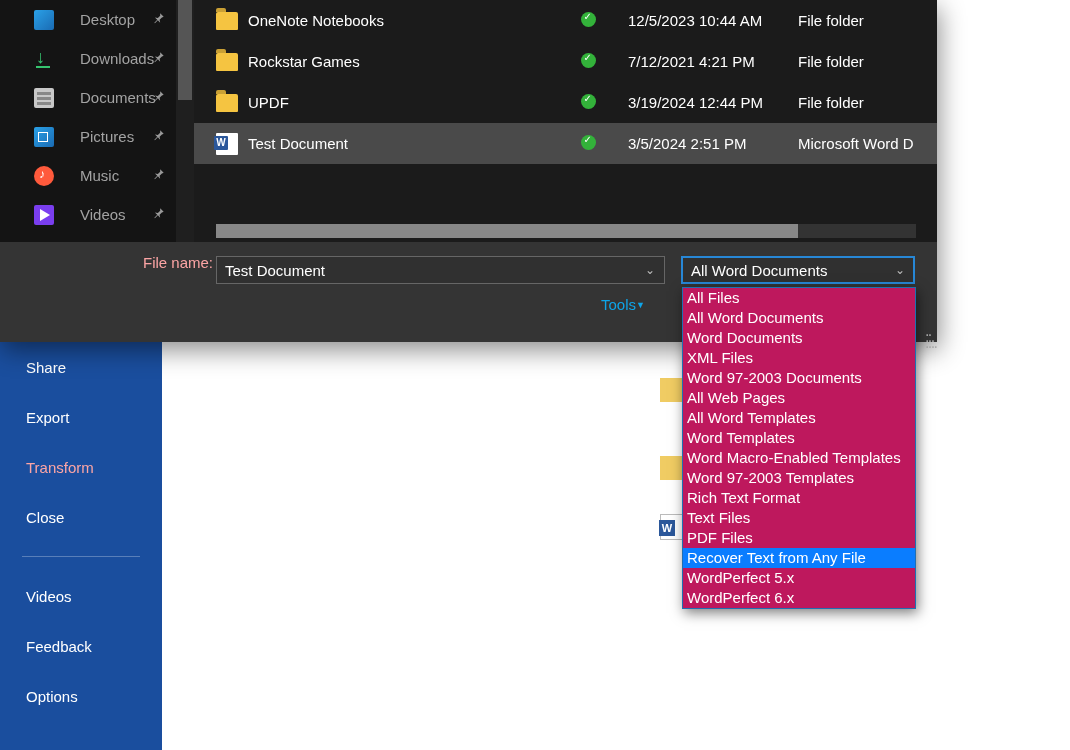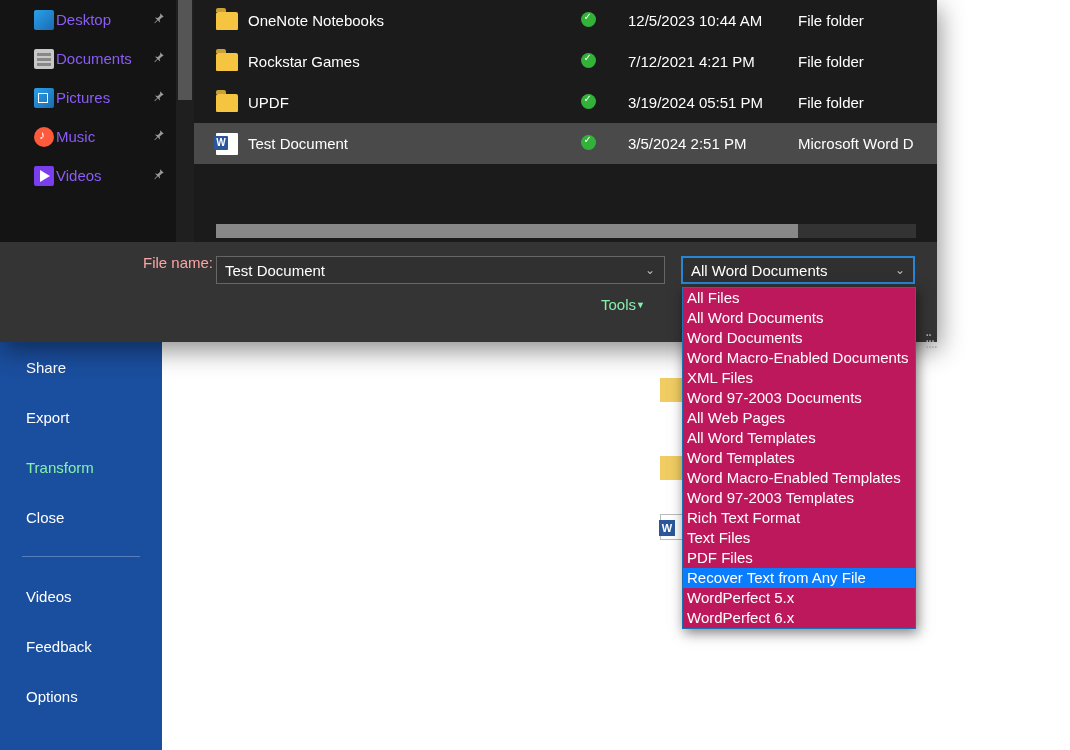--- a/index.html
+++ b/index.html
@@ -12,22 +12,22 @@
     }
 
     
     .nav {
       position: absolute; left: 0; top: 0; width: 194px; height: 242px;
       background: #141414; overflow: hidden;
     }
     .nav-scroll { position: absolute; right: 2px; top: 0; width: 14px; height: 100px; background: #555; }
     .nav-scrolltrack { position: absolute; right: 0; top: 0; width: 18px; height: 242px; background: #1f1f1f; }
     .nav-item {
-      display: flex; align-items: center; height: 39px; padding-left: 34px; gap: 2px;
-      font-size: 15px; color: #8b5cf6; position: relative; cursor: default;
+      display: flex; align-items: center; height: 39px; padding-left: 34px; gap: 26px;
+      font-size: 15px; color: #a3a3a3; position: relative; cursor: default;
     }
     .nav-item .pin { position: absolute; right: 28px; color: #888; font-size: 15px; transform: rotate(25deg); }
     .ico { width: 20px; height: 20px; border-radius: 2px; display: inline-block; position: relative; }
     .ico-desktop { background: linear-gradient(135deg,#2aa1e8,#1a6bb3); }
     .ico-downloads::before { content: "↓"; color: #36c46f; font-weight: bold; font-size: 18px; position: absolute; left: 2px; top: -2px; }
     .ico-downloads::after { content: ""; position: absolute; bottom: 1px; left: 2px; width: 14px; height: 2px; background: #36c46f; }
     .ico-documents { background: #c8c8c8; }
     .ico-documents::after { content: ""; position: absolute; left: 3px; top: 4px; width: 14px; height: 3px; background: #888; box-shadow: 0 5px 0 #888, 0 10px 0 #888; }
     .ico-pictures { background: linear-gradient(135deg,#2aa1e8,#1a6bb3); }
     .ico-pictures::after { content: ""; position: absolute; left: 4px; top: 5px; width: 8px; height: 8px; border: 1.5px solid #fff; }
@@ -57,33 +57,33 @@
     .row .fdate { width: 170px; white-space:nowrap; }
     .row .ftype { white-space:nowrap; }
 
     
     .bottombar { position:absolute; left:0; top:242px; width:937px; height:100px; background:#343434; }
     .fn-label { position:absolute; left:143px; top:12px; font-size:15px; color:#fca5a5; }
     .fn-input { position:absolute; left:216px; top:14px; width:449px; height:28px; background:#303030; border:1px solid #666; color:#fff; font-size:15px; padding:0 8px; }
     .fn-input-chev { position:absolute; left:645px; top:21px; color:#bbb; font-size:12px; pointer-events:none; }
     .type-combo { position:absolute; left:681px; top:14px; width:234px; height:28px; background:#303030; border:2px solid #2787d6; color:#fff; font-size:15px; padding:0 8px; display:flex; align-items:center; justify-content:space-between; }
     .type-combo .chev { color:#bbb; font-size:12px; }
-    .tools { position:absolute; left:601px; top:54px; color:#86efac; font-size:15px; display:flex; align-items:center; gap:0; }
+    .tools { position:absolute; left:601px; top:54px; color:#0ea5e9; font-size:15px; display:flex; align-items:center; gap:0; }
     .tools .tri { font-size:9px; }
     .resize-grip { position:absolute; right:2px; bottom:-4px; color:#aaa; font-size:16px; pointer-events:none; letter-spacing:-3px; line-height:6px; }
 
     
     .dropdown { position:absolute; left:682px; top:287px; width:234px; background:#be185d; border:1px solid #1f6fb3; max-height:362px; box-shadow:2px 4px 12px rgba(0,0,0,.5); z-index:10; }
     .dd-item { height:20px; font-size:15px; color:#fff; padding:0 4px; line-height:20px; white-space:nowrap; overflow:hidden; cursor:default; }
     .dd-item.hi { background:#0a7dff; }
 
     
     .backstage { position:absolute; left:0; top:0; width:162px; height:750px; background:#1a4e9e; z-index:-1; }
     .bs-item { height:50px; display:flex; align-items:center; padding-left:26px; color:#fff; font-size:15px; }
-    .bs-item.muted { color:#86efac;text-align:right; }
+    .bs-item.muted { color:#fca5a5;text-align:right; }
     .bs-divider { margin:14px 22px 14px 22px; height:1px; background:rgba(255,255,255,.28); }
     .bs-below { position:absolute; top:342px; left:0; width:162px; }
 
     
     .hint-folder { position:absolute; width:30px; height:24px; background:#f0cc63; z-index:-1; }
     .hint-word { position:absolute; width:26px; height:26px; background:#fff; border:1px solid #bbb; z-index:-1; }
     .hint-word::after{content:"W";position:absolute;left:-2px;top:5px;width:16px;height:16px;background:#2b579a;color:#fff;font-size:11px;font-weight:bold;text-align:center;line-height:16px;}
   </style>
 </head>
 <body>
@@ -112,20 +112,27 @@
     <div class="nav-scroll"></div>
     <div id="nav-items">
         <div class="nav-item">
           <span class="ico ico-desktop"></span>
           <span>Desktop</span>
           <span class="pin" style="transform: none;"><svg width="14" height="14" viewBox="0 0 24 24">
               <path fill="#9a9a9a" d="M14 4l6 6-3 1-4 4 1 5-4-4-5 5-1-1 5-5-4-4 5 1 4-4z"></path>
             </svg></span>
         </div>
         <div class="nav-item">
+          <span class="ico ico-downloads"></span>
+          <span>Downloads</span>
+          <span class="pin" style="transform: none;"><svg width="14" height="14" viewBox="0 0 24 24">
+              <path fill="#9a9a9a" d="M14 4l6 6-3 1-4 4 1 5-4-4-5 5-1-1 5-5-4-4 5 1 4-4z"></path>
+            </svg></span>
+        </div>
+        <div class="nav-item">
           <span class="ico ico-documents"></span>
           <span>Documents</span>
           <span class="pin" style="transform: none;"><svg width="14" height="14" viewBox="0 0 24 24">
               <path fill="#9a9a9a" d="M14 4l6 6-3 1-4 4 1 5-4-4-5 5-1-1 5-5-4-4 5 1 4-4z"></path>
             </svg></span>
         </div>
         <div class="nav-item">
           <span class="ico ico-pictures"></span>
           <span>Pictures</span>
           <span class="pin" style="transform: none;"><svg width="14" height="14" viewBox="0 0 24 24">
@@ -168,21 +175,21 @@
           <div class="fstatus"><span class="green-check"></span></div>
           <div class="fdate">7/12/2021 4:21 PM</div>
           <div class="ftype">File folder</div>
         </div>
         <div class="row">
           <div class="ficon">
             <div class="folder-ico"></div>
           </div>
           <div class="fname">UPDF</div>
           <div class="fstatus"><span class="green-check"></span></div>
-          <div class="fdate">3/19/2024 05:51 PM</div>
+          <div class="fdate">3/19/2024 12:44 PM</div>
           <div class="ftype">File folder</div>
         </div>
         <div class="row sel">
           <div class="ficon">
             <div class="word-ico"></div>
           </div>
           <div class="fname">Test Document</div>
           <div class="fstatus"><span class="green-check"></span></div>
           <div class="fdate">3/5/2024 2:51 PM</div>
           <div class="ftype">Microsoft Word D</div>
@@ -206,21 +213,20 @@
     </div>
     <div class="resize-grip">. .<br>. . .<br>. . . .</div>
   </div>
 </div>
 
 <div class="dropdown">
   <div id="dd-items">
       <div class="dd-item">All Files</div>
       <div class="dd-item">All Word Documents</div>
       <div class="dd-item">Word Documents</div>
-      <div class="dd-item">Word Macro-Enabled Documents</div>
       <div class="dd-item">XML Files</div>
       <div class="dd-item">Word 97-2003 Documents</div>
       <div class="dd-item">All Web Pages</div>
       <div class="dd-item">All Word Templates</div>
       <div class="dd-item">Word Templates</div>
       <div class="dd-item">Word Macro-Enabled Templates</div>
       <div class="dd-item">Word 97-2003 Templates</div>
       <div class="dd-item">Rich Text Format</div>
       <div class="dd-item">Text Files</div>
       <div class="dd-item">PDF Files</div>

